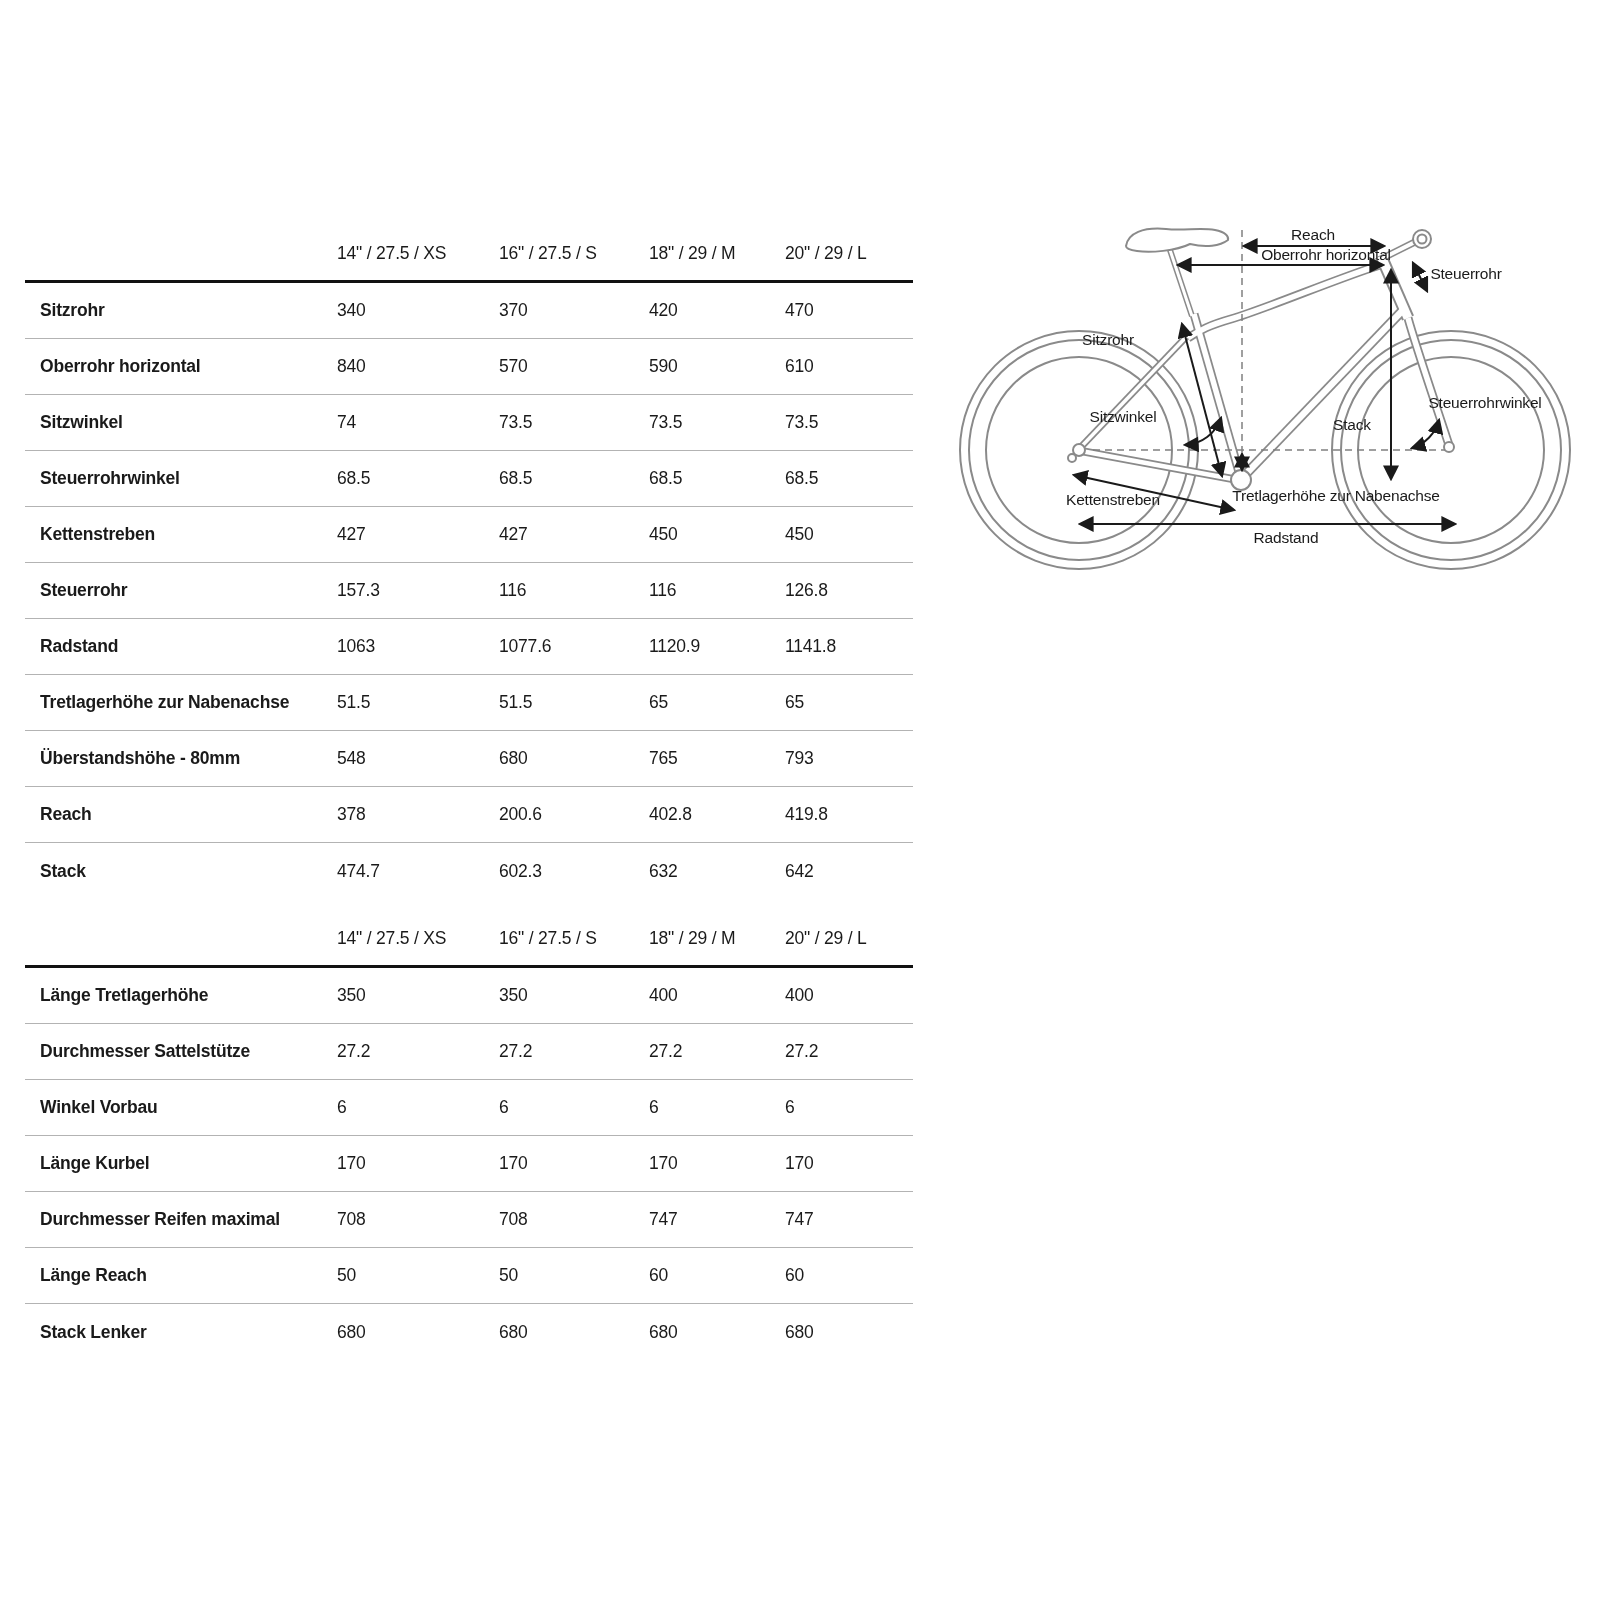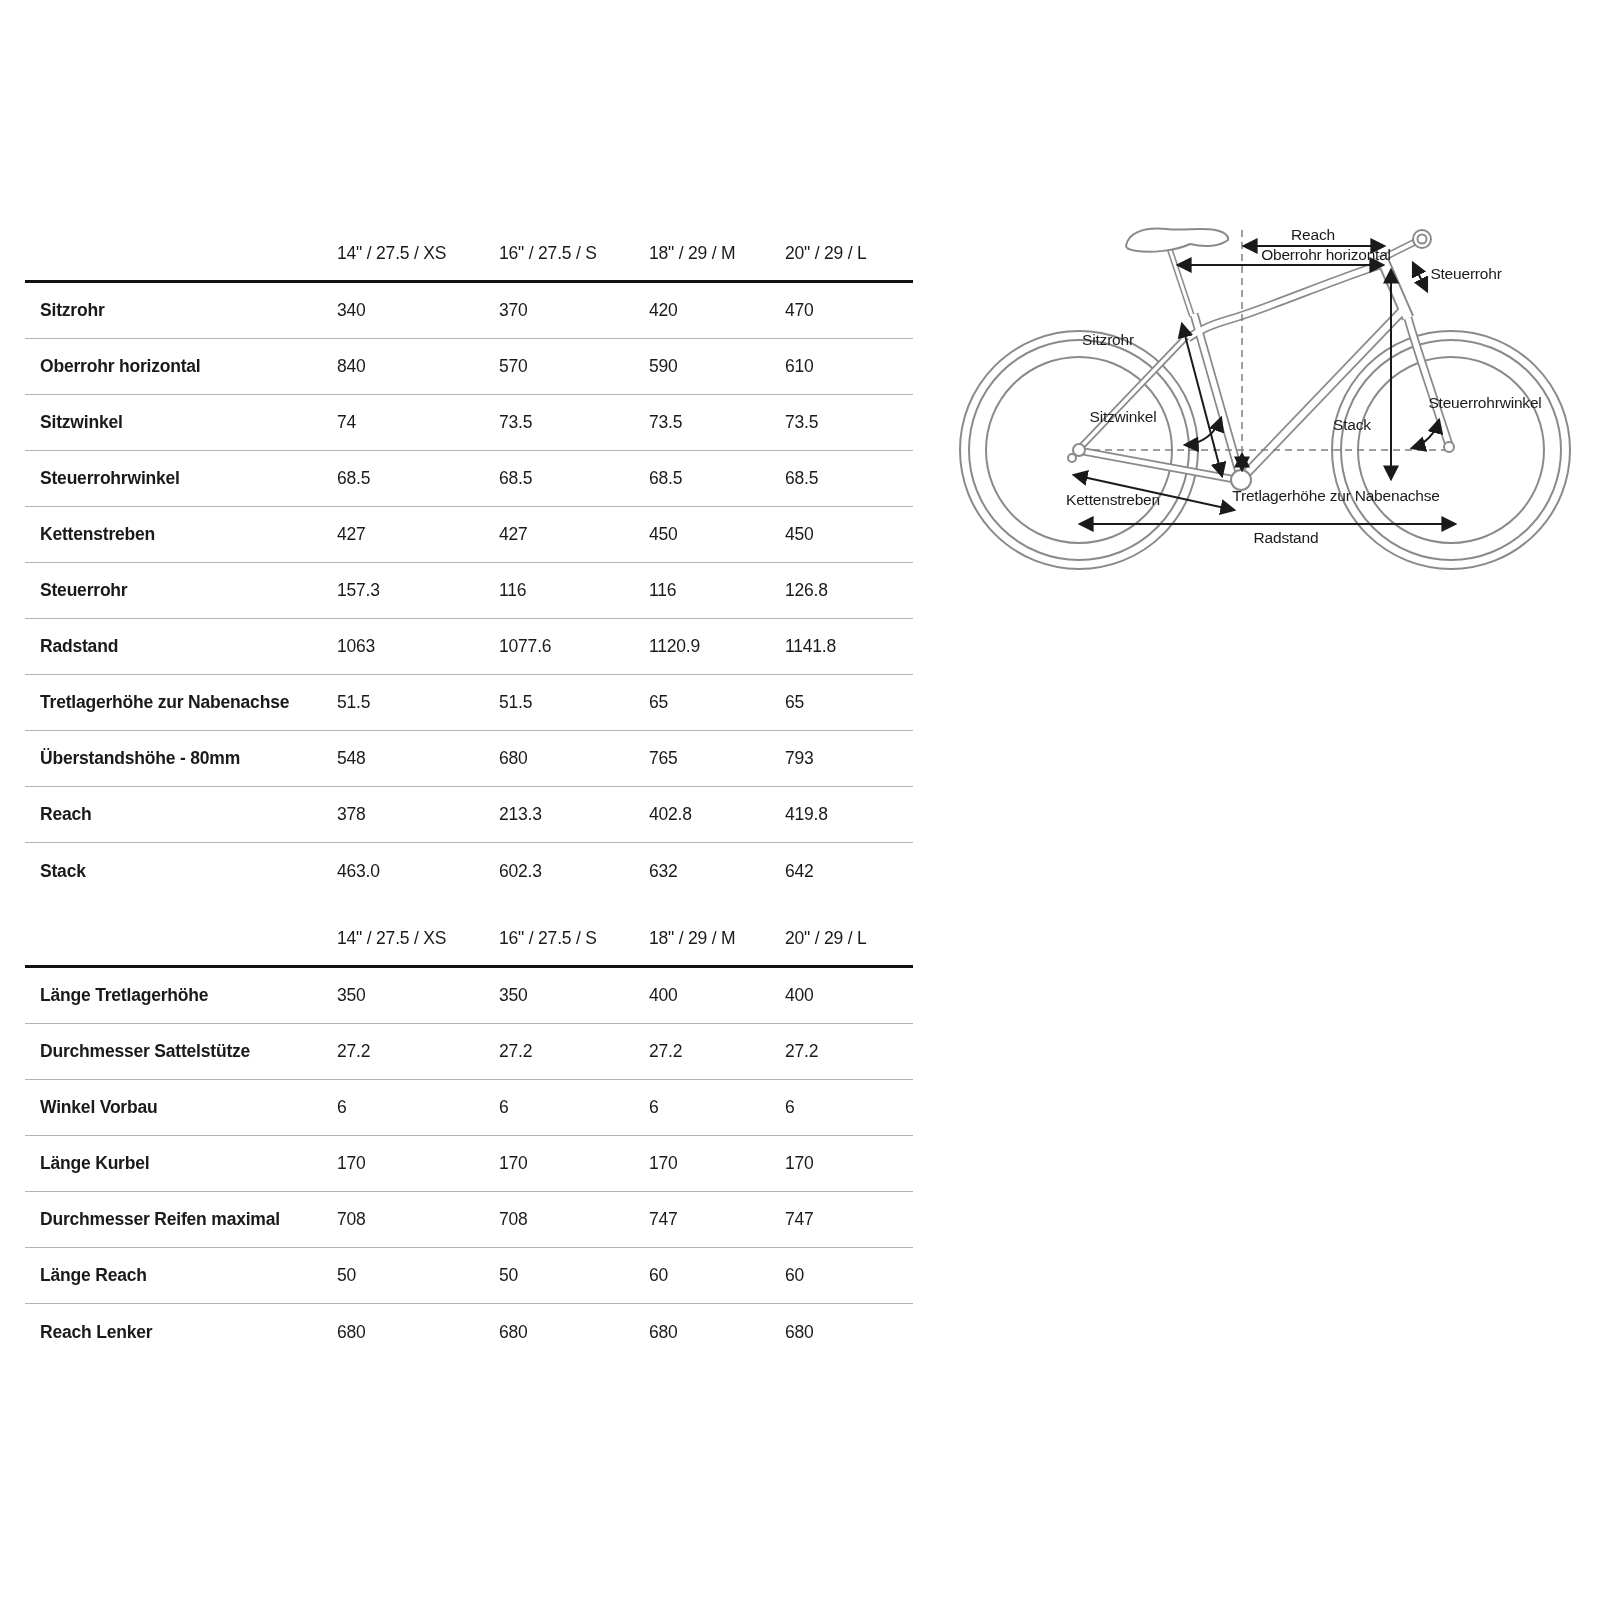--- a/index.html
+++ b/index.html
@@ -108,27 +108,27 @@
         <div class="trow">
           <div class="cell lab">Überstandshöhe - 80mm</div>
           <div class="cell val">548</div>
           <div class="cell val">680</div>
           <div class="cell val">765</div>
           <div class="cell val">793</div>
         </div>
         <div class="trow">
           <div class="cell lab">Reach</div>
           <div class="cell val">378</div>
-          <div class="cell val">213.3</div>
+          <div class="cell val">200.6</div>
           <div class="cell val">402.8</div>
           <div class="cell val">419.8</div>
         </div>
         <div class="trow">
           <div class="cell lab">Stack</div>
-          <div class="cell val">463.0</div>
+          <div class="cell val">474.7</div>
           <div class="cell val">602.3</div>
           <div class="cell val">632</div>
           <div class="cell val">642</div>
         </div>
       </section>
     <section class="geo-table second">
       <div class="trow thead">
         <div class="cell lab"></div>
       <div class="cell val">14" / 27.5 / XS</div>
           <div class="cell val">16" / 27.5 / S</div>
@@ -171,21 +171,21 @@
           <div class="cell val">747</div>
         </div>
         <div class="trow">
           <div class="cell lab">Länge Reach</div>
           <div class="cell val">50</div>
           <div class="cell val">50</div>
           <div class="cell val">60</div>
           <div class="cell val">60</div>
         </div>
         <div class="trow">
-          <div class="cell lab">Reach Lenker</div>
+          <div class="cell lab">Stack Lenker</div>
           <div class="cell val">680</div>
           <div class="cell val">680</div>
           <div class="cell val">680</div>
           <div class="cell val">680</div>
         </div>
       </section>
   </div>
 
   <div class="diagram">
     <svg viewBox="0 0 662 400" xmlns="http://www.w3.org/2000/svg">

